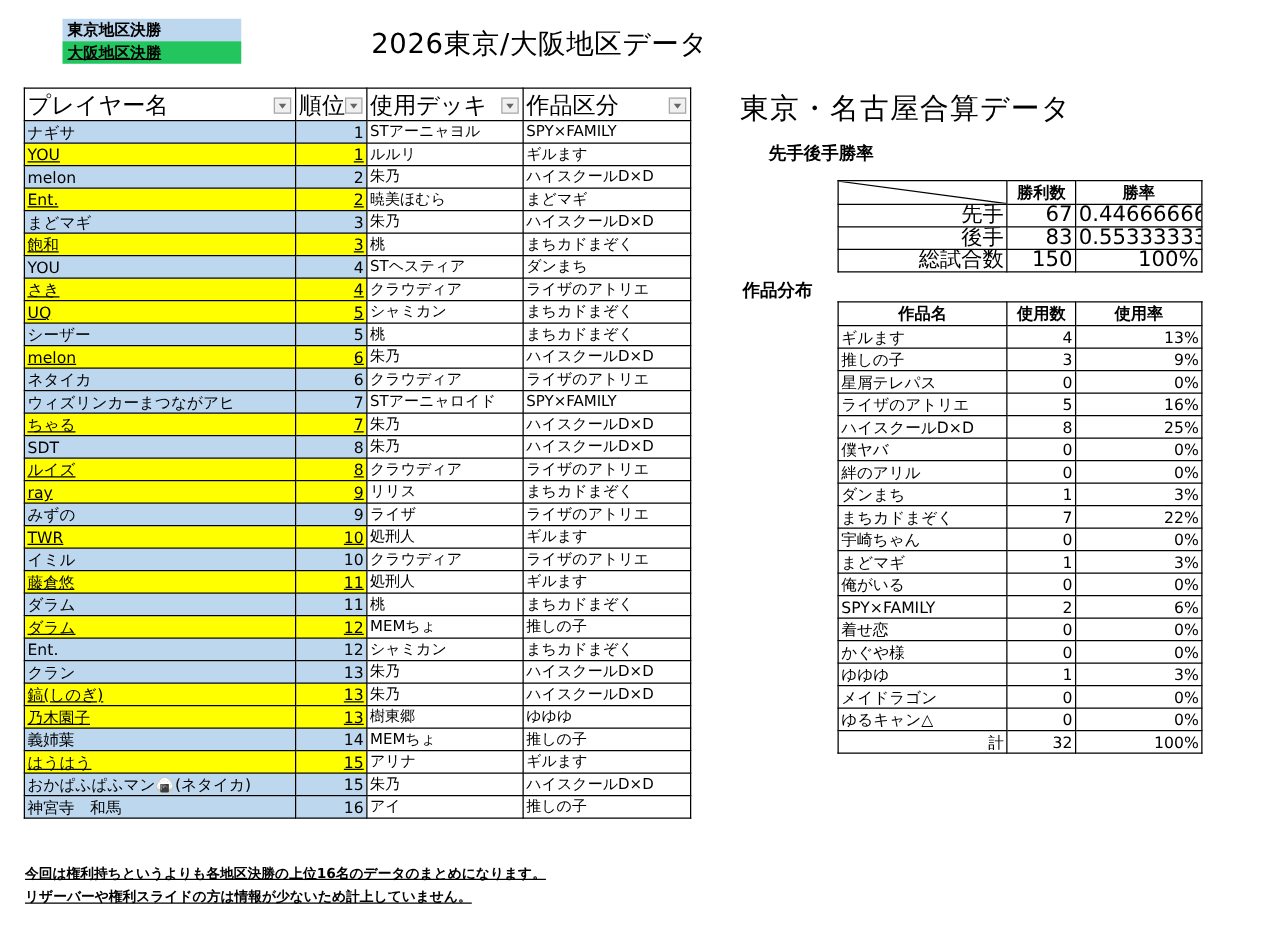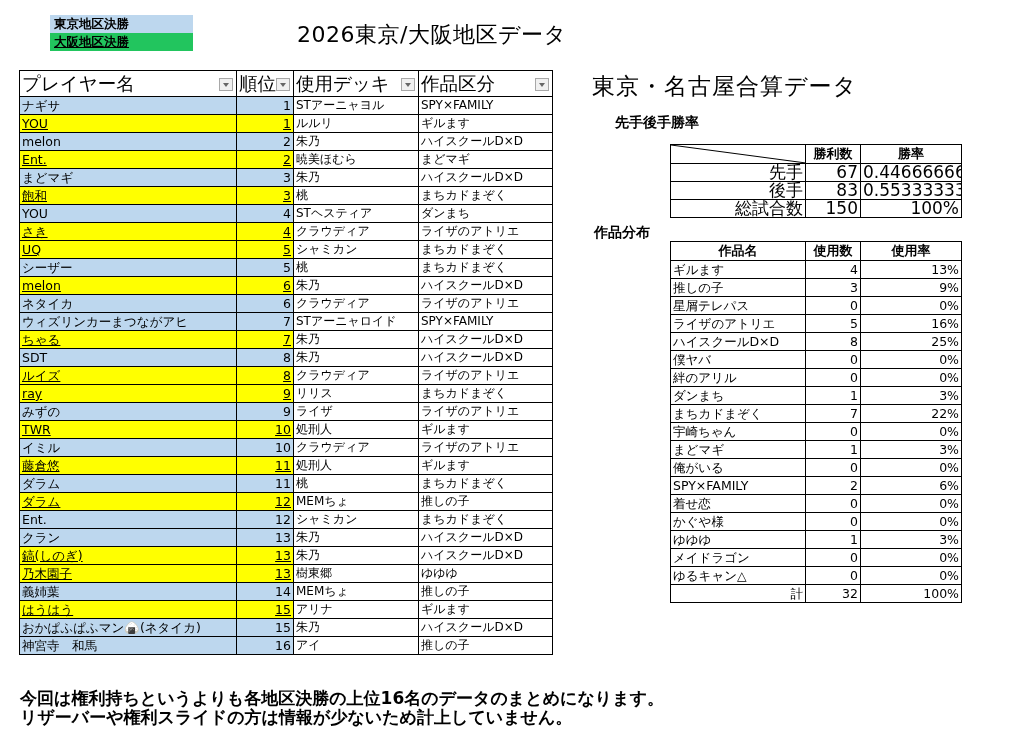--- a/index.html
+++ b/index.html
@@ -34,21 +34,21 @@
   #winrate td { height: 18px; font-size: 17px; text-align: right; line-height: 17px; }
   #winrate th.diag { position: relative; border-bottom: 1px solid #000; }
   #winrate th.diag svg { position: absolute; left: 0; top: 0; }
 
   #works { left: 670px; top: 241px; width: 291px; table-layout: fixed; }
   #works th { height: 18px; font-size: 13px; font-weight: bold; }
   #works td { height: 18px; font-size: 12.5px; line-height: 17px; }
   #works td.num, #works td.pct { text-align: right; }
   #works tr.total td.wname { text-align: right; }
 
-  .note { position: absolute; left: 20px; top: 689px; font-size: 17px; font-weight: bold; line-height: 19px; }
+  .note { position: absolute; left: 20px; top: 689px; font-size: 11px; font-weight: bold; line-height: 19px; text-decoration: underline; }
 </style>
 </head>
 <body>
 
 <div class="legend">
   <div class="tokyo">東京地区決勝</div>
   <div class="osaka">大阪地区決勝</div>
 </div>
 
 <div class="main-title">2026東京/大阪地区データ</div>

